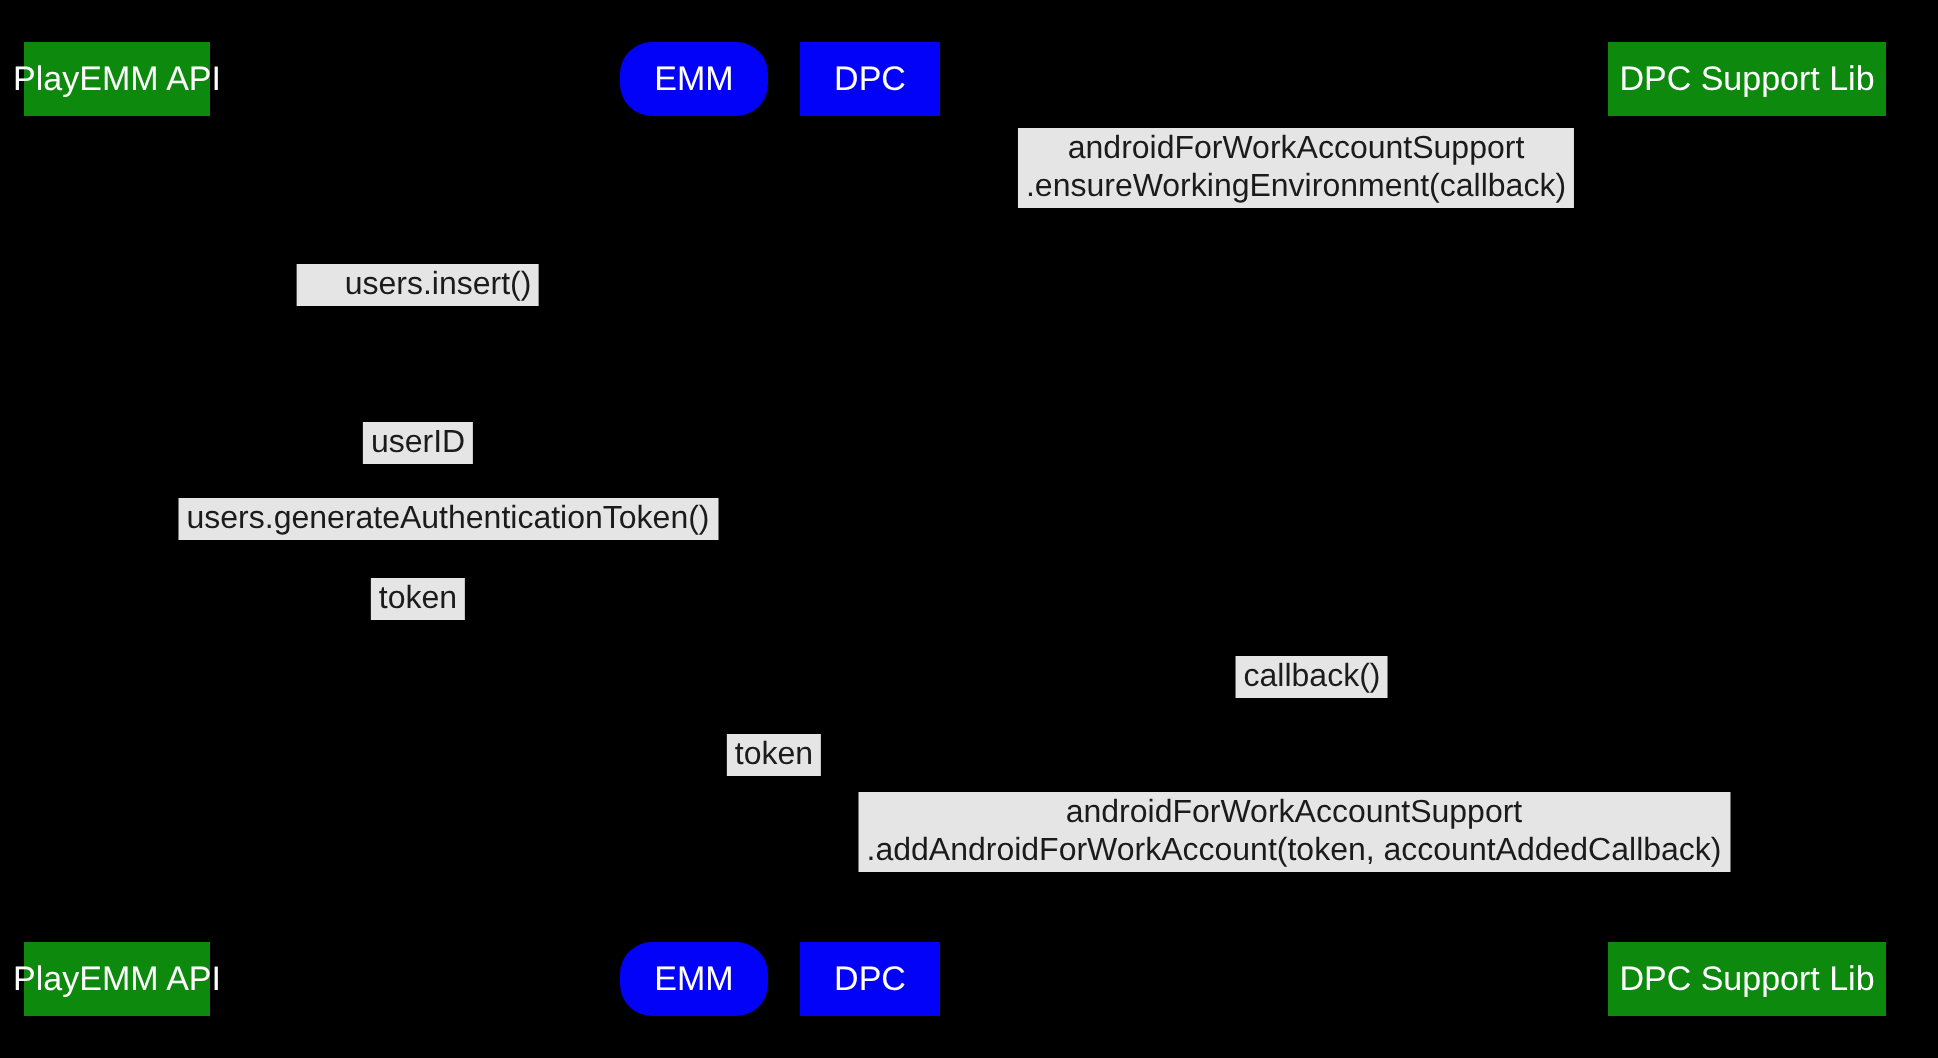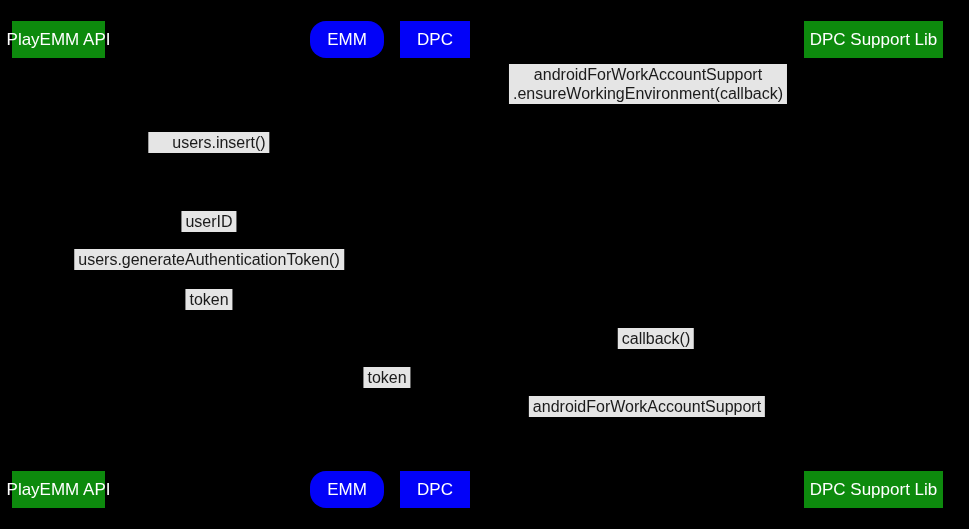--- a/index.html
+++ b/index.html
@@ -42,21 +42,21 @@
     padding: 1px 4px;
     text-align: center;
     white-space: nowrap;
   }
   .msg span { display: block; }
 
   .m-ensure   { left: 648px; top: 64px;  }
   .m-insert   { left: 209px; top: 132px; padding-left: 24px; }
   .m-userid   { left: 209px; top: 171px; margin-top: 40px; }
   .m-update   { left: 209px; top: 210px; }
-  .m-gentoken { left: 209px; top: 249px; }
+  .m-gentoken { left: 224px; top: 249px; }
   .m-token1   { left: 209px; top: 289px; }
   .m-callback { left: 656px; top: 328px; }
   .m-token2   { left: 387px; top: 367px; }
   .m-addafw   { left: 647px; top: 396px; }
 </style>
 </head>
 <body>
 
 <div id="canvas">
 
@@ -98,20 +98,21 @@
   <div class="msg m-callback">
     <span>callback()</span>
   </div>
 
   <div class="msg m-token2">
     <span>token</span>
   </div>
 
   <div class="msg m-addafw">
     <span>androidForWorkAccountSupport</span>
+    <span>.addAndroidForWorkAccount(token, accountAddedCallback)</span>
   </div>
 
   <div class="actor a-green row-bottom pos-playemm">
     <span>PlayEMM API</span>
   </div>
   <div class="actor a-blue row-bottom pos-emm">
     <span>EMM</span>
   </div>
   <div class="actor a-blue row-bottom pos-dpc">
     <span>DPC</span>

